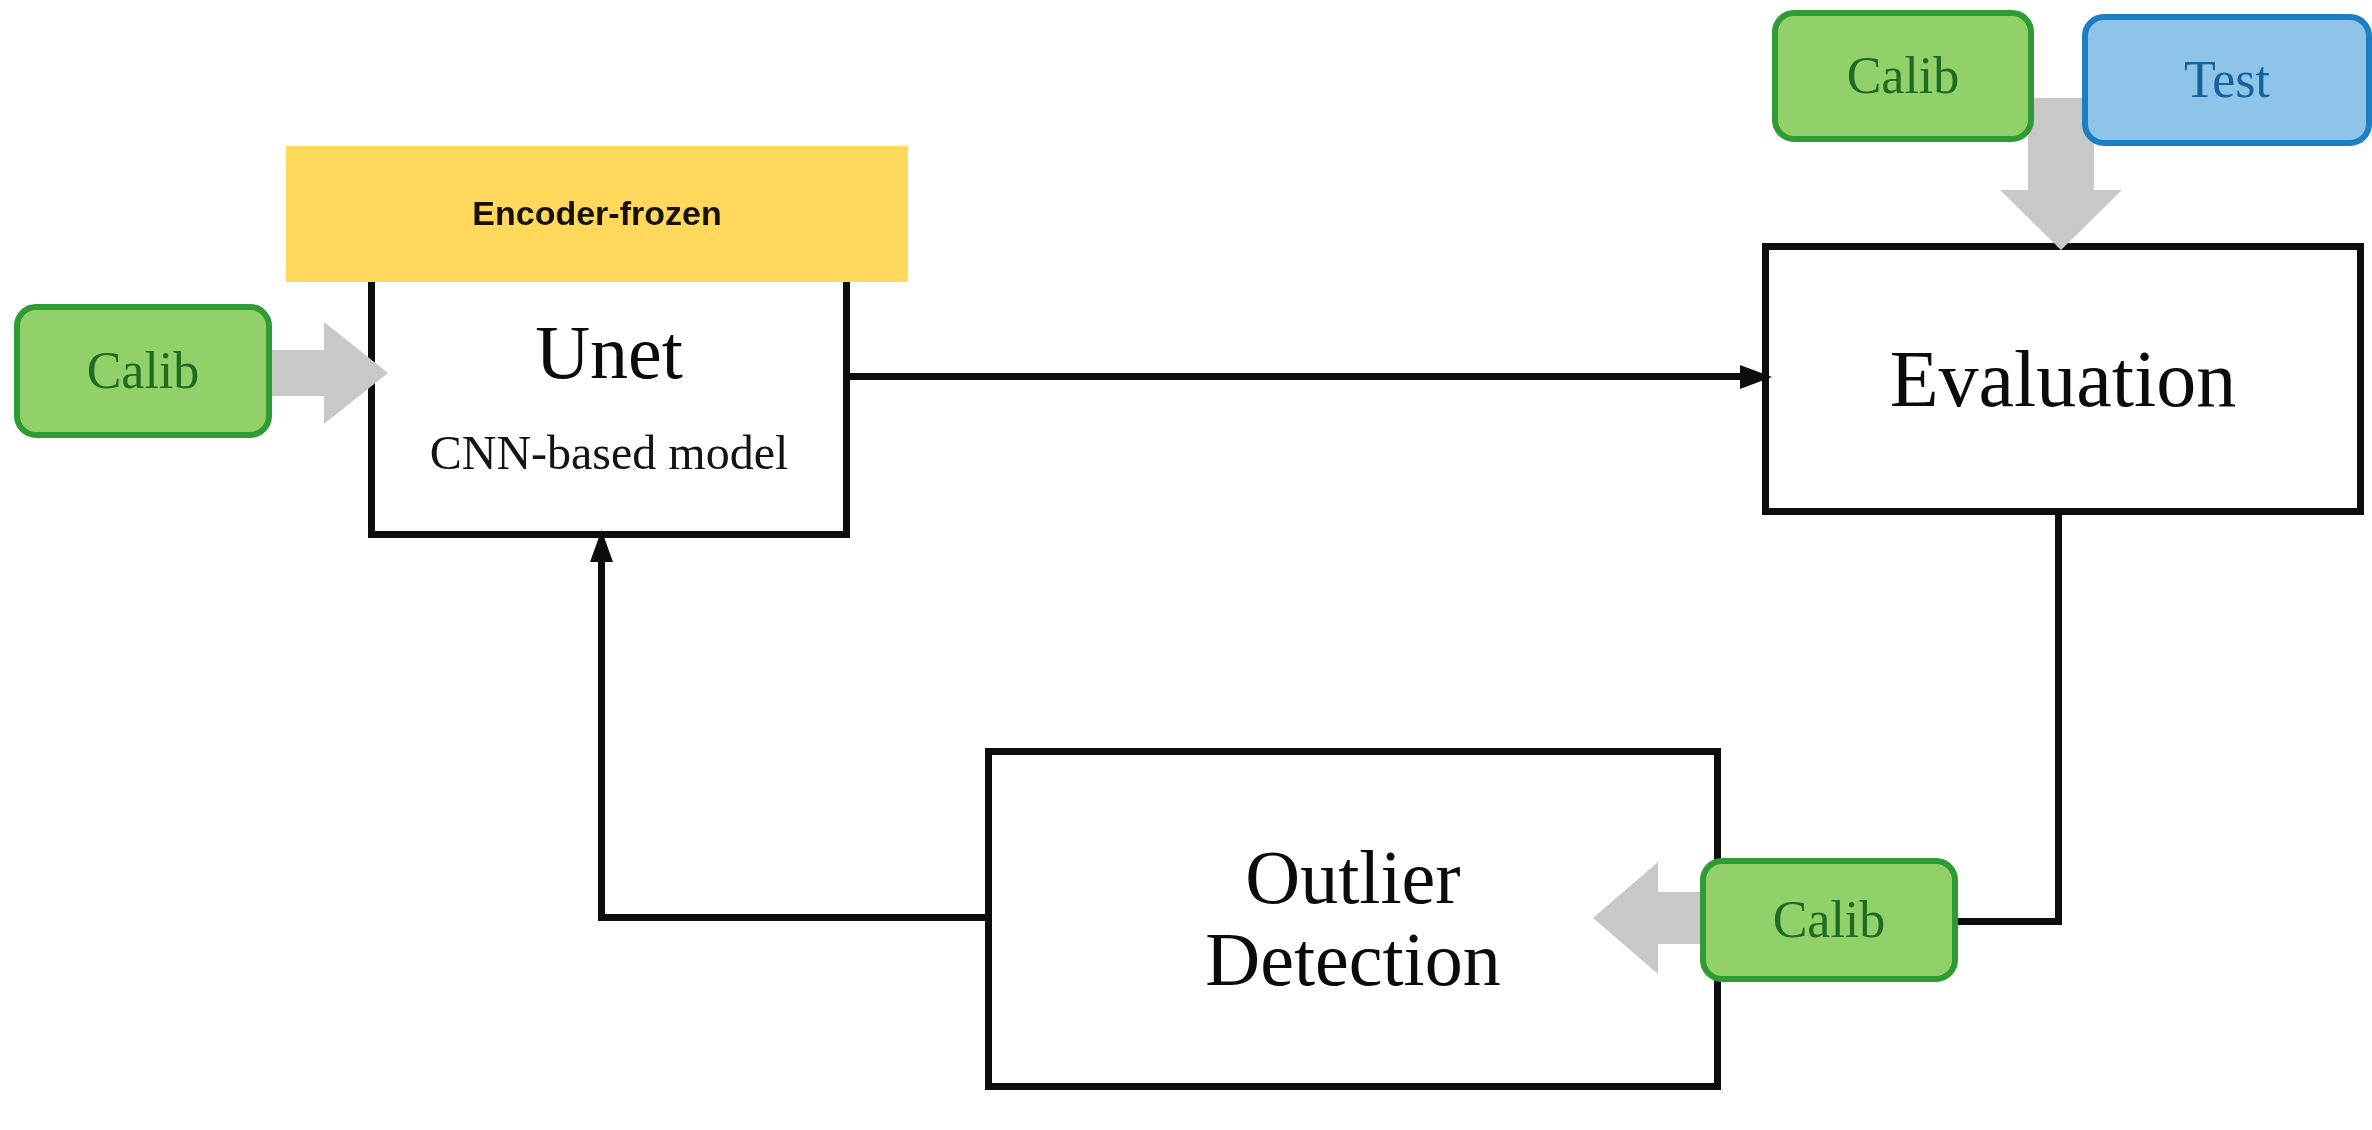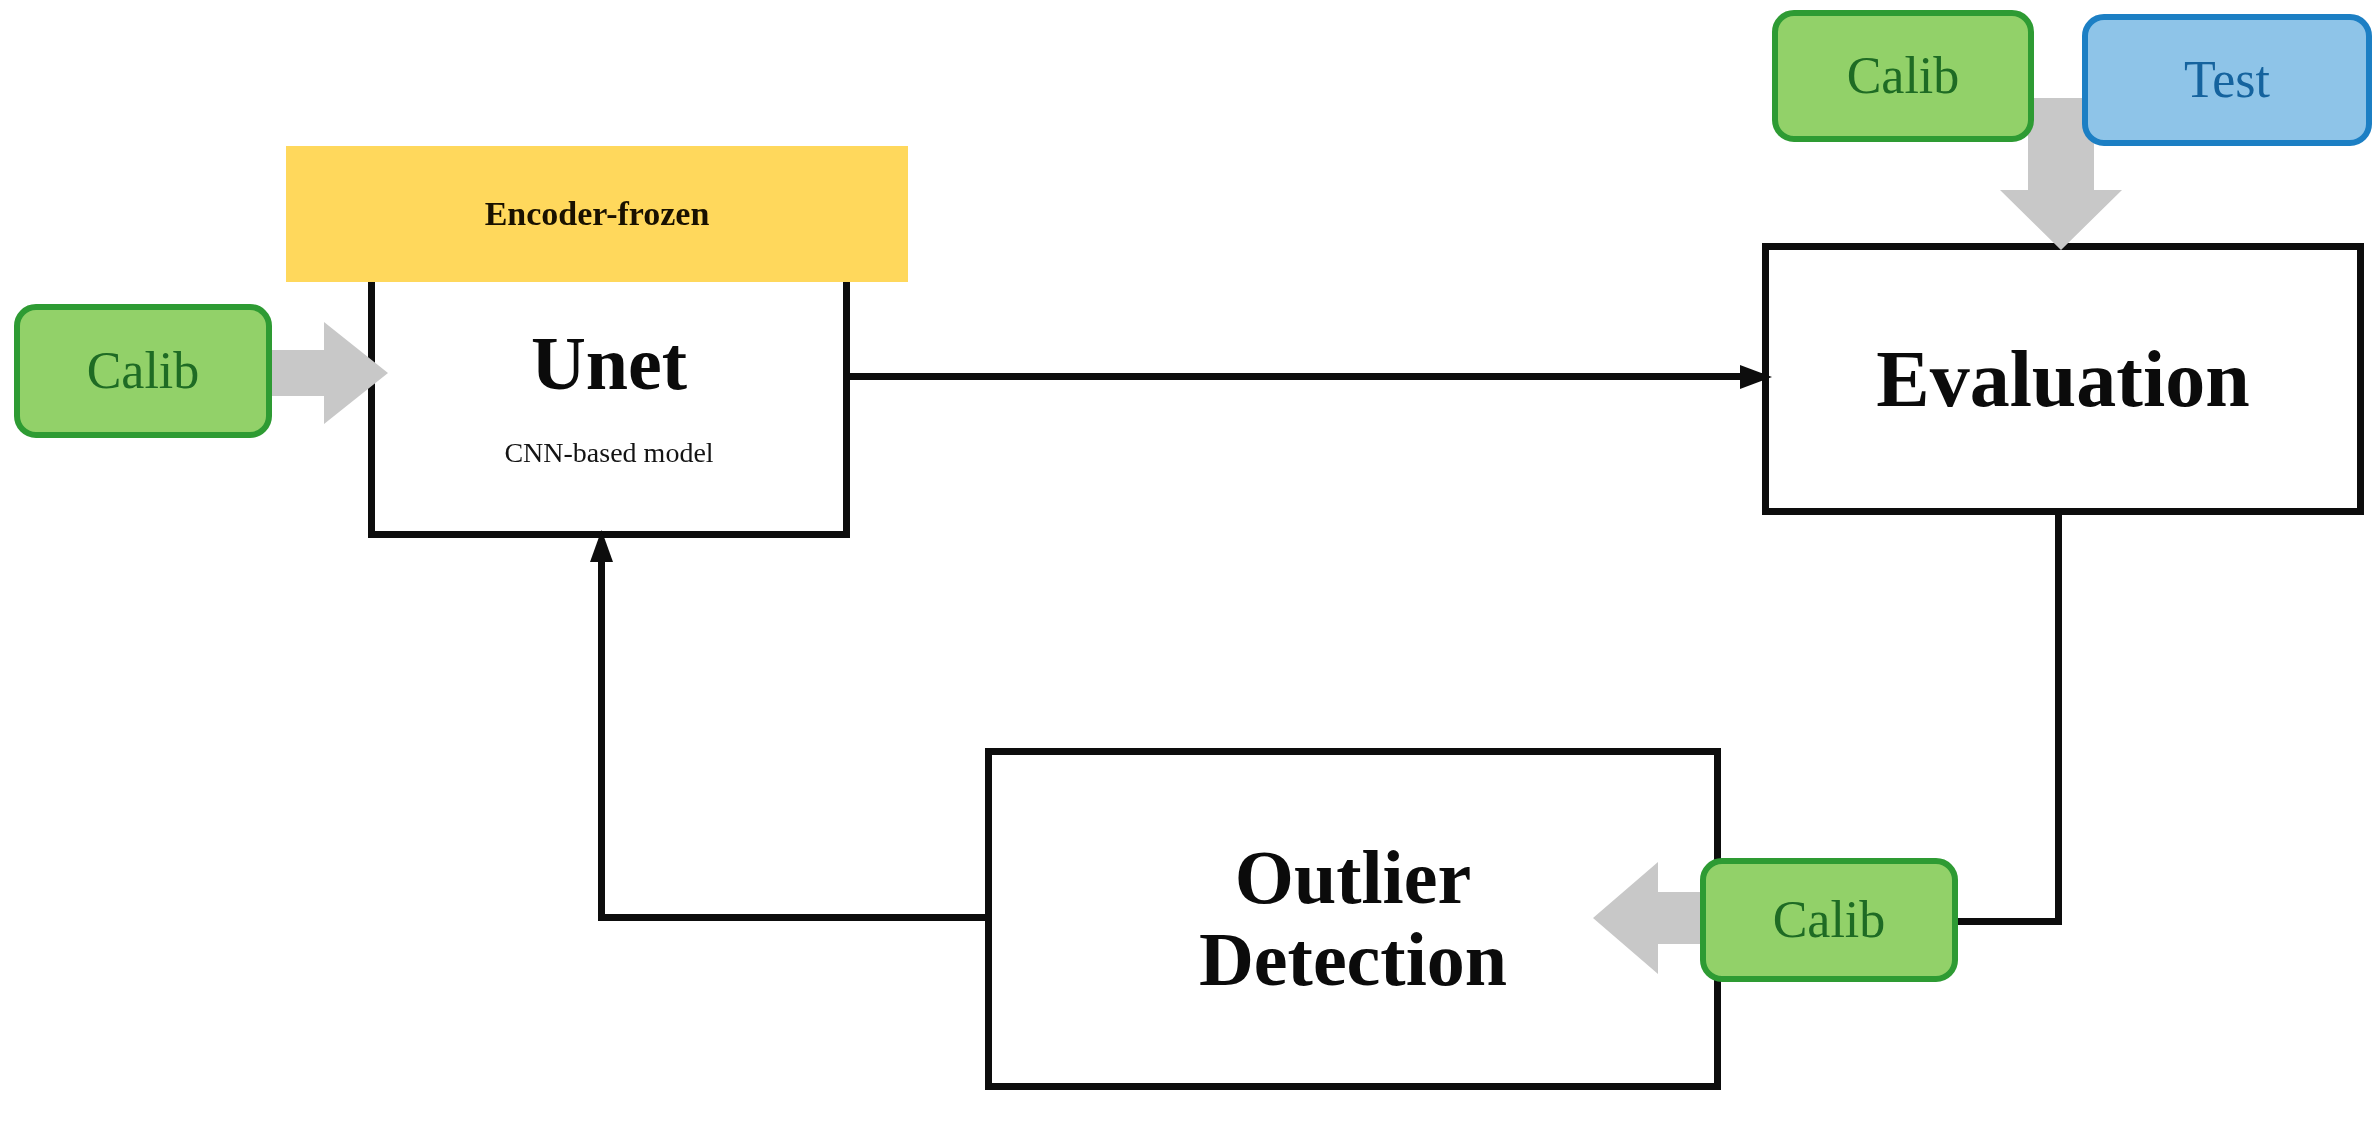--- a/index.html
+++ b/index.html
@@ -49,21 +49,21 @@
     background: #ffffff;
     border: 7px solid #0d0d0d;
     z-index: 4;
     display: flex;
     flex-direction: column;
     align-items: center;
     justify-content: center;
   }
   .procbox .title {
     font-family: "Liberation Serif", serif;
-    font-weight: bold;
+    font-weight: normal;
     color: #0b0b0b;
     text-align: center;
     line-height: 1.05;
   }
   .procbox .subtitle {
     font-family: "Liberation Serif", serif;
     font-weight: normal;
     color: #141414;
     text-align: center;
     line-height: 1.1;
@@ -72,21 +72,21 @@
   
   #banner {
     position: absolute;
     box-sizing: border-box;
     background: #FFD85C;
     z-index: 7;
     display: flex;
     flex-direction: column;
     align-items: center;
     justify-content: center;
-    font-family: Liberation Serif, serif;
+    font-family: Liberation Sans, sans-serif;
     font-weight: bold;
     color: #191100;
     text-align: center;
     line-height: 1.22;
   }
 
   
   .hline, .vline {
     position: absolute;
     background: #0d0d0d;
@@ -132,21 +132,21 @@
   <svg class="ovl" style="left:1998px; top:98px; width:126px; height:156px;" viewBox="0 0 126 156">
     <polygon class="blockarrow" points="30,0 96,0 96,92 124,92 63,152 2,92 30,92"></polygon>
   </svg>
 
   <svg class="ovl" style="left:1590px; top:858px; width:136px; height:120px;" viewBox="0 0 136 120">
     <polygon class="blockarrow" points="134,34 68,34 68,4 3,60 68,116 68,86 134,86"></polygon>
   </svg>
 
   <div class="procbox" style="left:368px; top:190px; width:482px; height:348px;">
     <div class="title" style="font-size:76px; margin-top:64px;">Unet</div>
-    <div class="subtitle" style="font-size:28px; margin-top:34px;">CNN-based model</div>
+    <div class="subtitle" style="font-size:48px; margin-top:34px;">CNN-based model</div>
   </div>
 
   <div id="banner" style="left:286px; top:146px; width:622px; height:136px; font-size:34px;">
     <span>Encoder-frozen</span>
   </div>
 
   <div class="procbox" style="left:1762px; top:243px; width:602px; height:272px;">
     <div class="title" style="font-size:80px;">Evaluation</div>
   </div>
 

